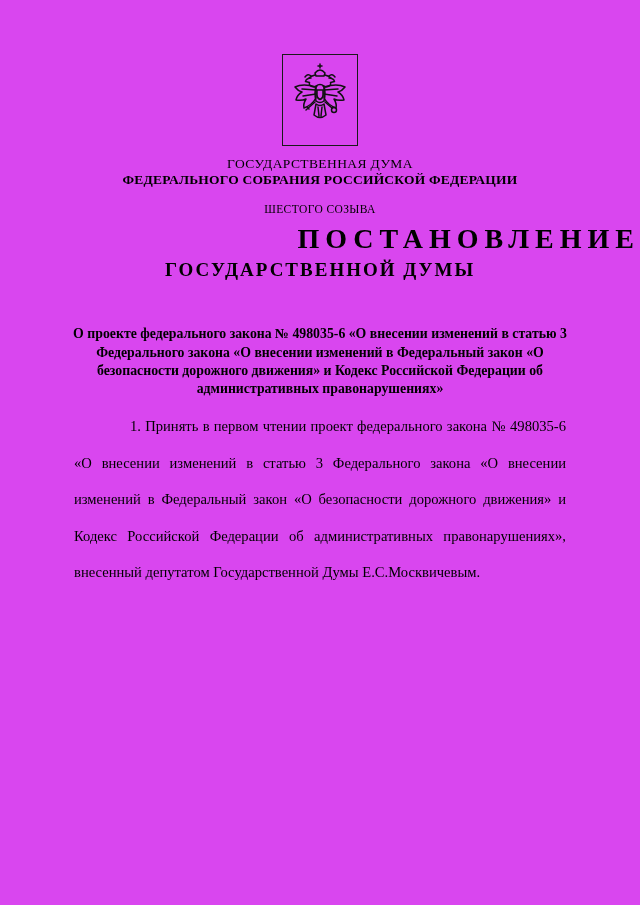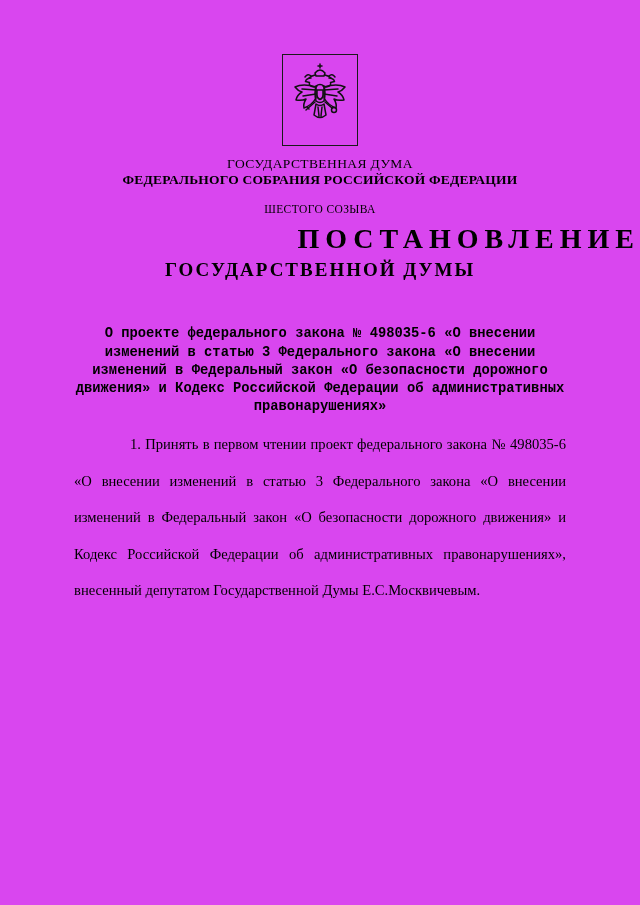--- a/index.html
+++ b/index.html
@@ -41,21 +41,20 @@
     font-weight: bold;
     letter-spacing: 2px;
   }
   .subject {
     margin: 44px auto 0 auto;
     width: 505px;
     text-align: center;
     font-weight: bold;
     font-size: 13.8px;
     line-height: 1.32;
-    font-family: Liberation Mono, monospace;
   }
   .body-text {
     width: 492px;
     margin: 0 auto;
     font-size: 14.6px;
     line-height: 2.5;
     text-align: justify;
   }
   .p1 { margin-top: 38px; text-indent: 56px; }
   .p2 { margin-top: 10px; text-indent: 56px; }

